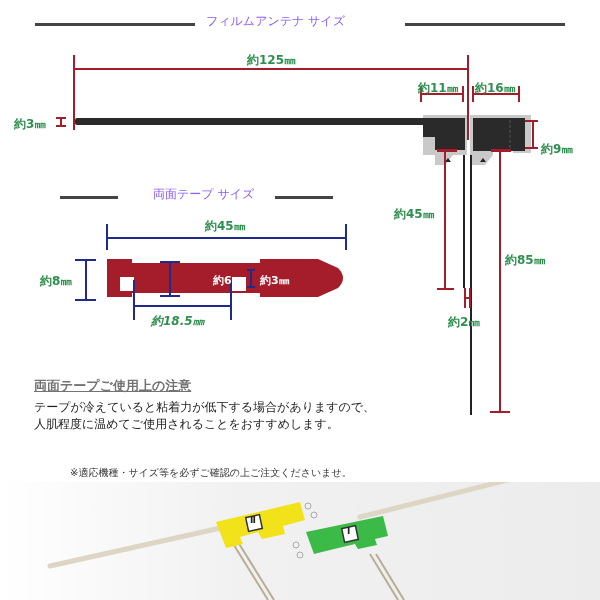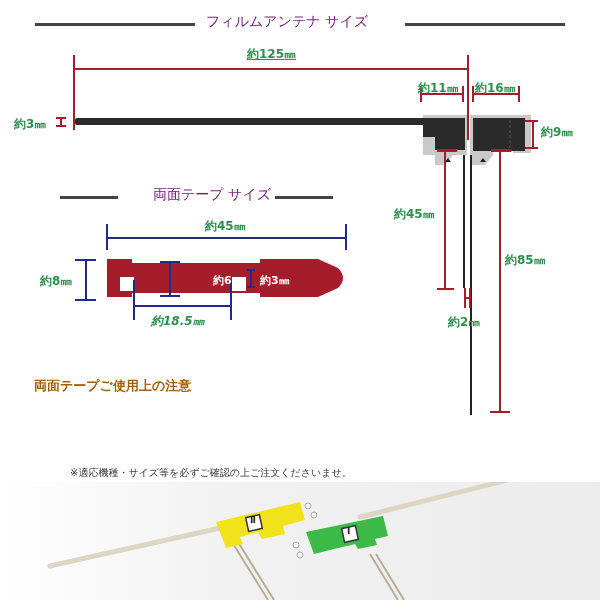--- a/index.html
+++ b/index.html
@@ -1,23 +1,23 @@
 <!DOCTYPE html>
 <html><head>
 <meta charset="utf-8">
 <style>
   html, body { margin:0; padding:0; }
   body { width:600px; height:600px; background:#ffffff; position:relative; overflow:hidden;
          font-family:"DejaVu Sans", "Liberation Sans", sans-serif; color:#222; }
   .abs { position:absolute; }
-  .title { font-size:14px; color:#701a75; white-space:nowrap; }
+  .title { font-size:12px; color:#8b5cf6; white-space:nowrap; }
   .rule { height:3px; background:#444; }
   .dim-green { color:#2f8f4e; font-weight:bold; font-size:12px; white-space:nowrap; }
   .dim-white { color:#ffffff; font-weight:bold; font-size:11px; white-space:nowrap; }
-  .note-h { font-size:13px; font-weight:bold; color:#a16207; white-space:nowrap; }
+  .note-h { font-size:13px; font-weight:bold; color:#737373; white-space:nowrap;text-decoration:underline; }
   .note-b { font-size:12px; color:#222; line-height:17px; white-space:nowrap; }
   .note-s { font-size:10px; color:#333; white-space:nowrap;margin-left:36px; }
   svg { position:absolute; left:0; top:0; }
 </style>
 </head>
 <body>
 
 <div class="abs rule" style="left:35px;top:23px;width:160px;"></div>
 <div class="abs title" style="left:206px;top:13px;">フィルムアンテナ サイズ</div>
 <div class="abs rule" style="left:405px;top:23px;width:160px;"></div>
@@ -89,41 +89,43 @@
 
   <line x1="247" y1="270" x2="255" y2="270" stroke="#1f2a8a" stroke-width="2"></line>
   <line x1="247" y1="287" x2="255" y2="287" stroke="#1f2a8a" stroke-width="2"></line>
   <line x1="251" y1="270" x2="251" y2="287" stroke="#1f2a8a" stroke-width="2"></line>
 
   <line x1="134" y1="280" x2="134" y2="320" stroke="#1f2a8a" stroke-width="2"></line>
   <line x1="231" y1="280" x2="231" y2="320" stroke="#1f2a8a" stroke-width="2"></line>
   <line x1="134" y1="306" x2="231" y2="306" stroke="#1f2a8a" stroke-width="2"></line>
 </svg>
 
-<div class="abs dim-green" style="left:247px;top:46px;text-decoration:underline;">約125㎜</div>
+<div class="abs dim-green" style="left:247px;top:52px;">約125㎜</div>
 <div class="abs dim-green" style="left:418px;top:80px;">約11㎜</div>
 <div class="abs dim-green" style="left:475px;top:80px;text-align:center;">約16㎜</div>
 <div class="abs dim-green" style="left:14px;top:116px;">約3㎜</div>
-<div class="abs dim-green" style="left:541px;top:124px;">約9㎜</div>
+<div class="abs dim-green" style="left:541px;top:141px;">約9㎜</div>
 <div class="abs dim-green" style="left:394px;top:206px;">約45㎜</div>
 <div class="abs dim-green" style="left:505px;top:252px;">約85㎜</div>
 <div class="abs dim-green" style="left:448px;top:314px;">約2㎜</div>
 
 <div class="abs rule" style="left:60px;top:196px;width:58px;"></div>
 <div class="abs title" style="left:129px;top:186px;margin-left:24px;">両面テープ サイズ</div>
 <div class="abs rule" style="left:275px;top:196px;width:58px;"></div>
 
 <div class="abs dim-green" style="left:205px;top:218px;">約45㎜</div>
 <div class="abs dim-green" style="left:40px;top:273px;">約8㎜</div>
 <div class="abs dim-white" style="left:176px;top:273px;margin-left:37px;">約6㎜</div>
 <div class="abs dim-white" style="left:260px;top:273px;">約3㎜</div>
 <div class="abs dim-green" style="left:151px;top:313px;font-style:italic;">約18.5㎜</div>
 
 <div class="abs note-h" style="left:34px;top:377px;">両面テープご使用上の注意</div>
 <div class="abs" style="left:34px;top:399px;">
+  <div class="note-b">テープが冷えていると粘着力が低下する場合がありますので、</div>
+  <div class="note-b">人肌程度に温めてご使用されることをおすすめします。</div>
 </div>
 <div class="abs note-s" style="left:34px;top:466px;">※適応機種・サイズ等を必ずご確認の上ご注文くださいませ。</div>
 
 <div class="abs" style="left:0;top:482px;width:600px;height:118px;background:linear-gradient(90deg,#ffffff 0%,#f1f1f1 40%,#ececec 100%);">
   <svg width="600" height="118">
 
     <line x1="50" y1="84" x2="225" y2="45" stroke="#ddd6c4" stroke-width="5" stroke-linecap="round"></line>
     <line x1="360" y1="35" x2="520" y2="-5" stroke="#ddd6c4" stroke-width="5" stroke-linecap="round"></line>
 
     <line x1="232" y1="60" x2="268" y2="118" stroke="#b8ad96" stroke-width="2"></line>

